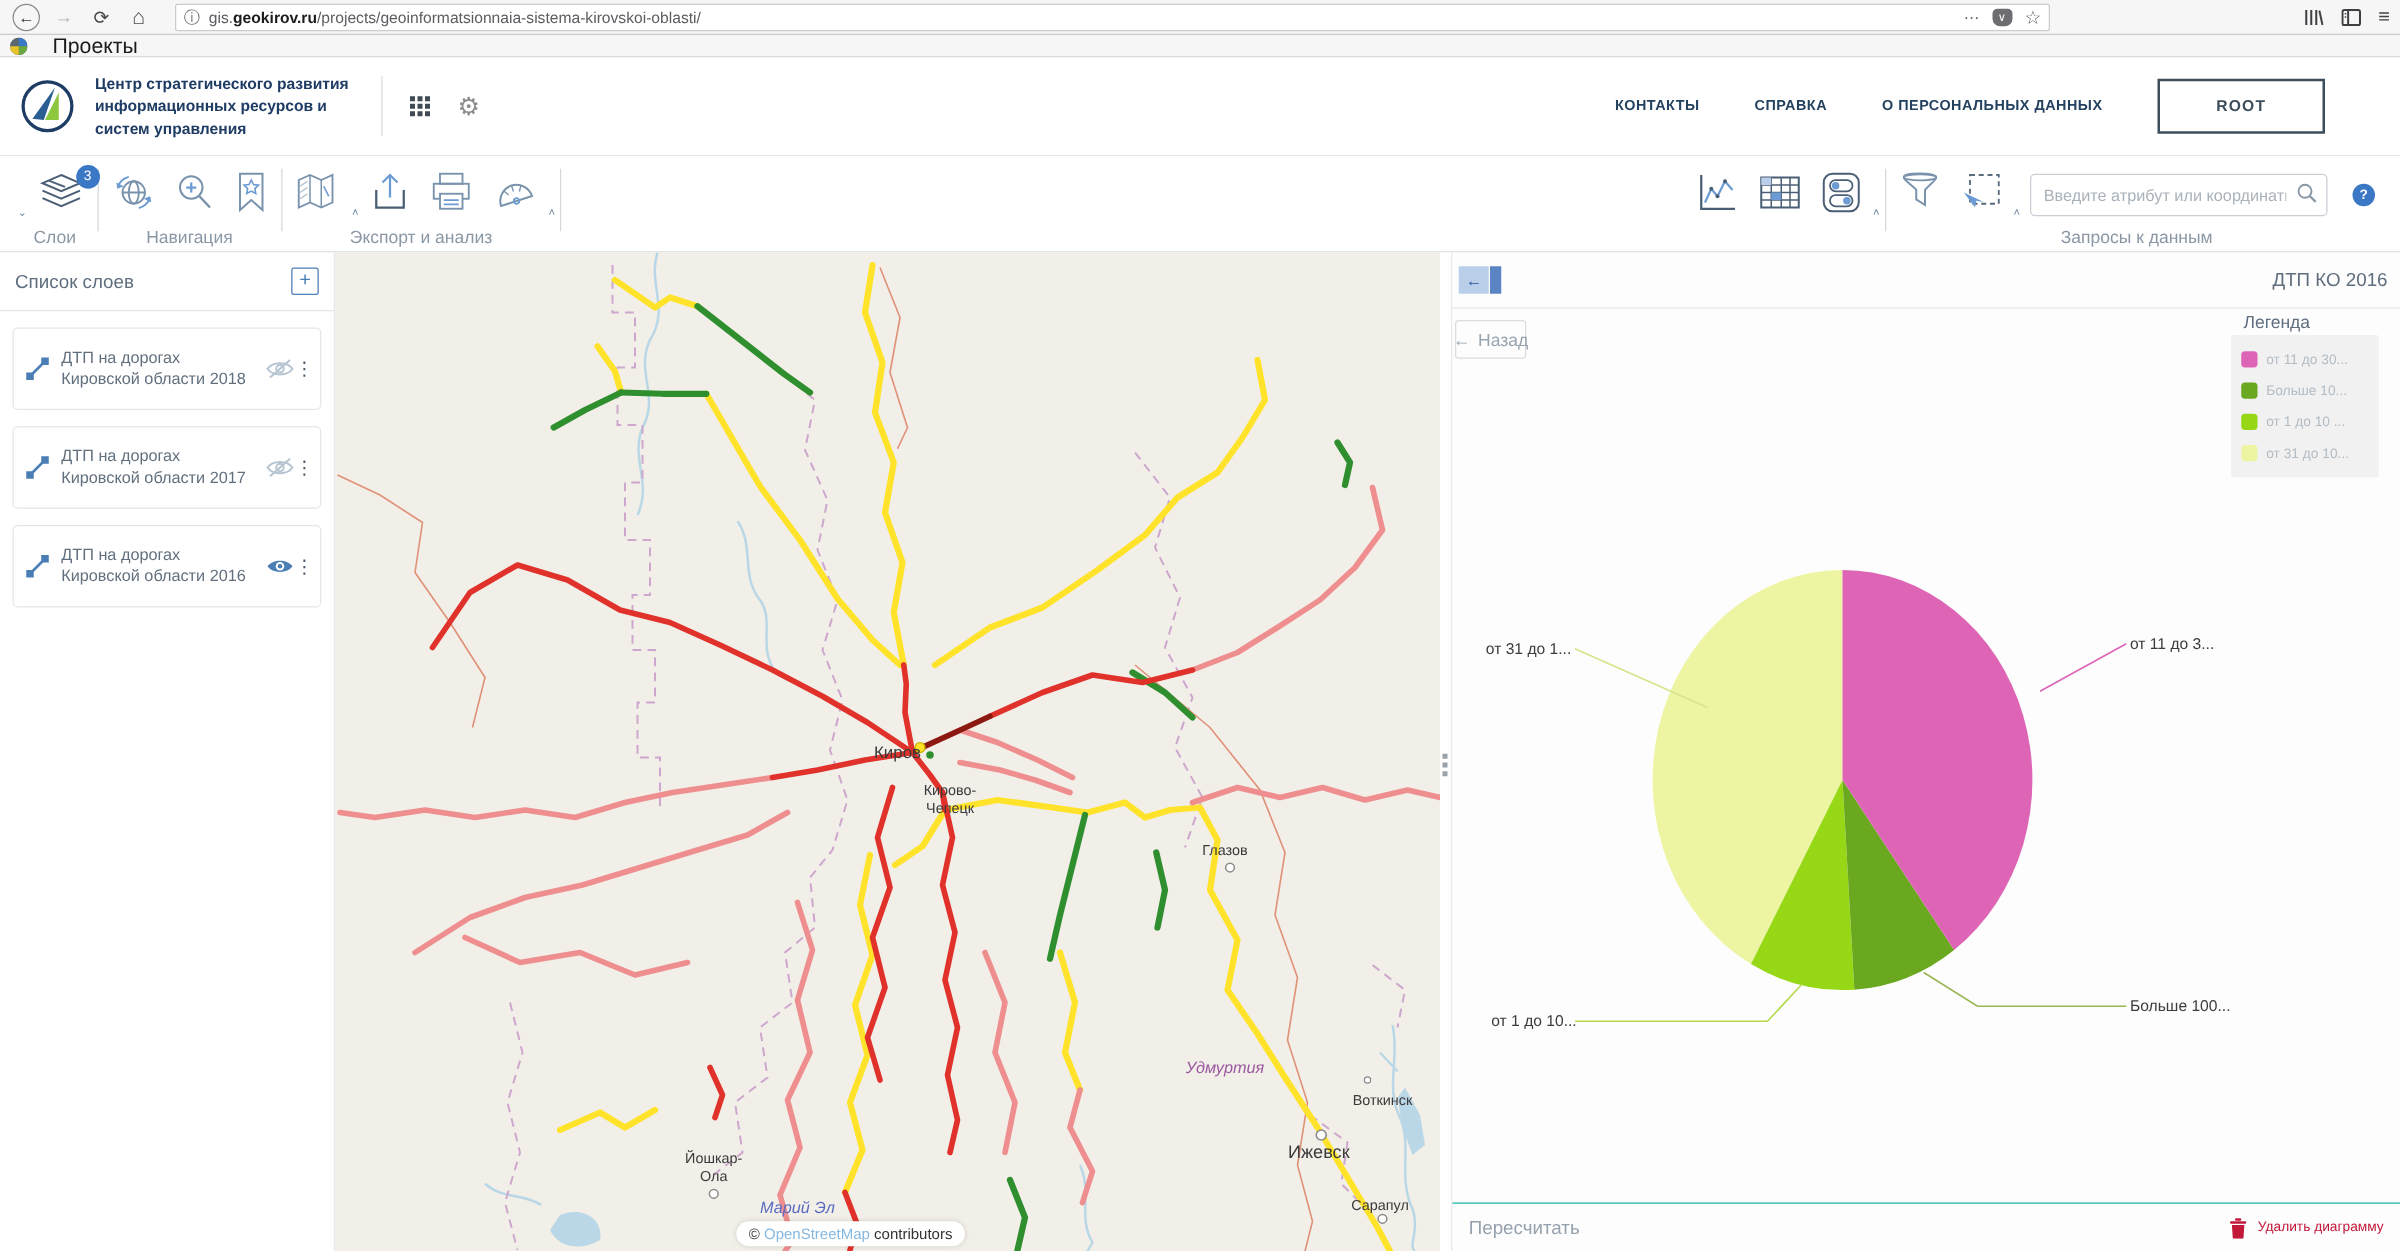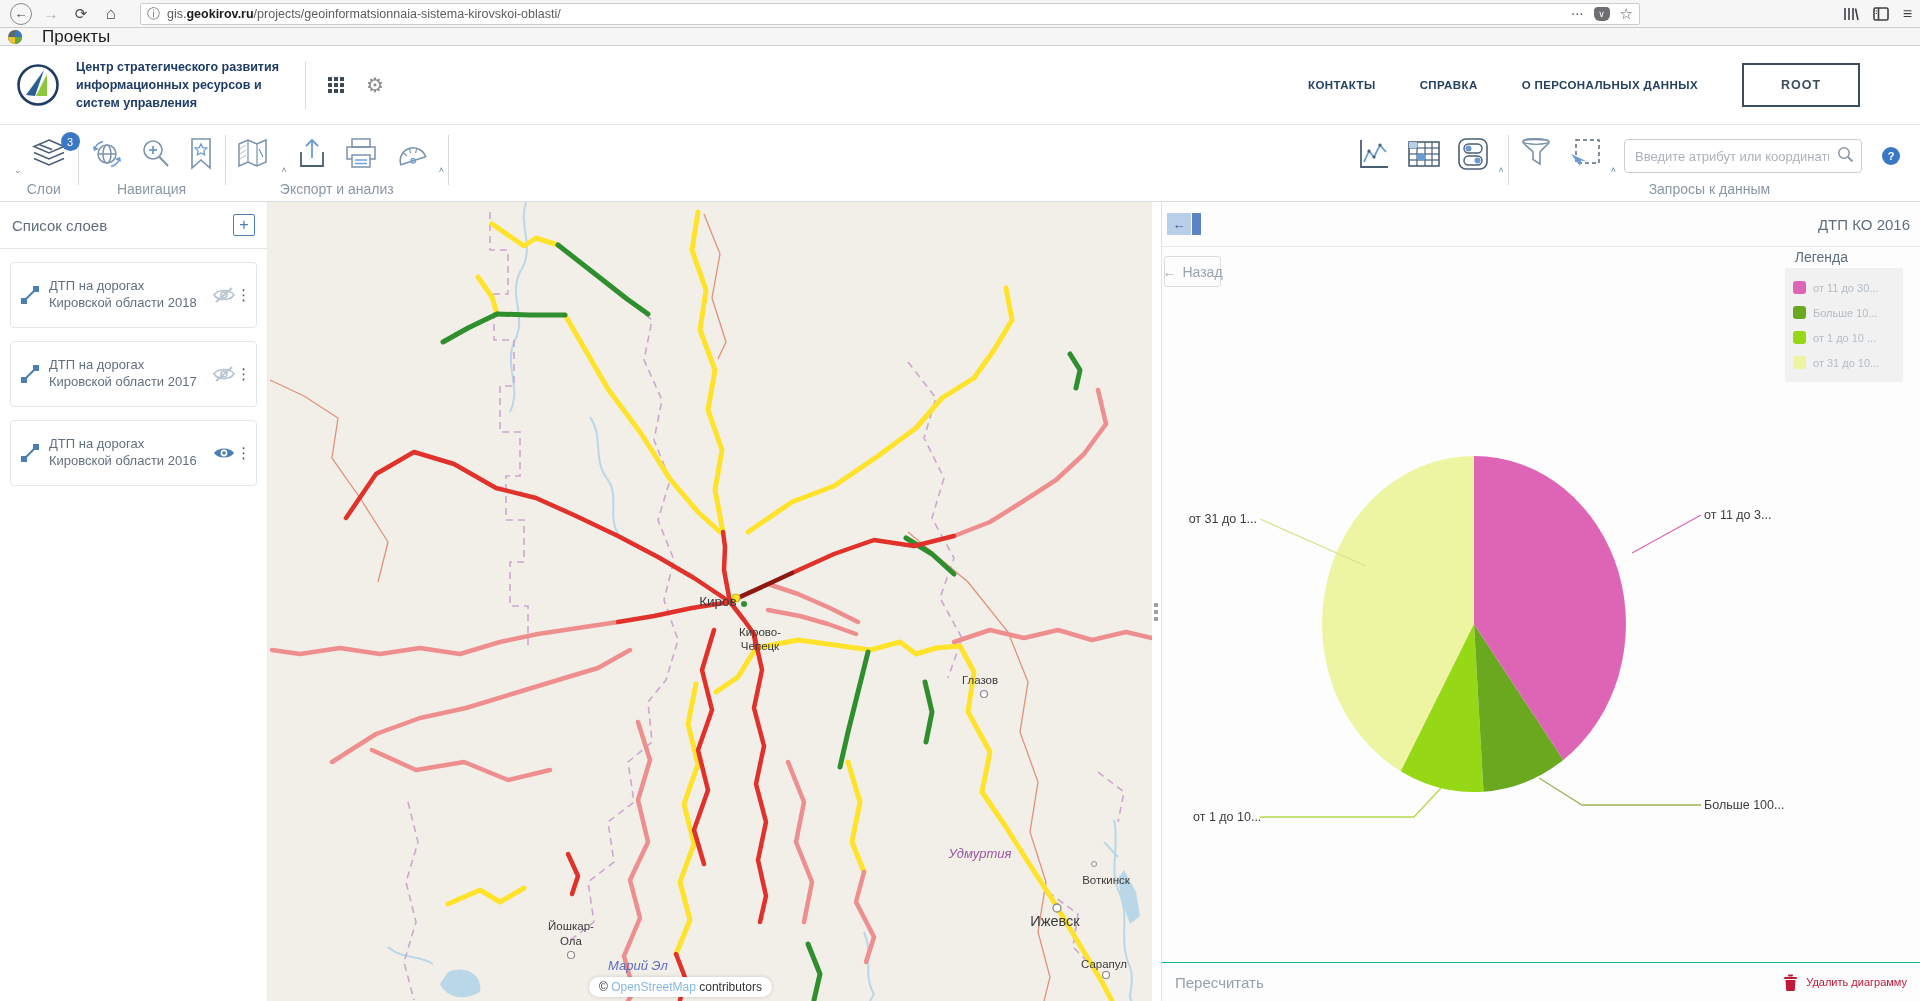--- a/index.html
+++ b/index.html
@@ -25,21 +25,21 @@
   .site-header { height:79px; background:#fff; border-bottom:1px solid #e3e3e3; display:flex; align-items:center; padding:0 16px; }
   .org { display:flex; align-items:center; gap:16px; }
   .org-text { font-size:12.5px; font-weight:bold; color:#1e3c64; line-height:1.45; }
   .hdr-sep { width:1px; height:48px; background:#d9dde1; margin:0 22px 0 26px; }
   .grid-icon { display:grid; grid-template-columns:repeat(3,4px); grid-gap:2px; margin-right:12px; }
   .grid-icon i { width:4px; height:4px; background:#3f4a55; }
   .app-title { font-size:17.5px; color:#3d4a57; }
   .gear { font-size:20px; color:#8b8b8b; margin-left:10px; }
   .hdr-nav { margin-left:auto; display:flex; align-items:center; }
   .hdr-link { font-size:11.5px; font-weight:bold; color:#24425f; letter-spacing:.4px; margin-right:44px; cursor:pointer; }
-  .root-btn { width:118px; height:44px; border:2px solid #3c4d5c; background:#fff; color:#3c4d5c; font-weight:bold; font-size:12.5px; letter-spacing:1px; text-align:center; line-height:40px; margin-right:44px; }
+  .root-btn { width:134px; height:44px; border:2px solid #3c4d5c; background:#fff; color:#3c4d5c; font-weight:bold; font-size:12.5px; letter-spacing:1px; text-align:center; line-height:40px; margin-right:44px; }
 
   
   .toolbar { height:77px; background:#fff; border-bottom:1px solid #d9dde0; display:flex; align-items:flex-start; padding:8px 10px 0 10px; }
   .tb-group { display:flex; flex-direction:column; align-items:center; padding:0 10px; }
   .tb-icons { height:46px; display:flex; align-items:center; gap:14px; }
   .tb-label { font-size:14px; color:#8a97a5; margin-top:2px; white-space:nowrap; }
   .tb-sep { width:1px; height:50px; background:#d4d9dd; margin-top:2px; }
   .tb-right { margin-left:auto; display:flex; align-items:flex-start; }
   .badge { position:absolute; top:-6px; right:-12px; width:19px; height:19px; border-radius:50%; background:#3a77c4; color:#fff; font-size:11px; display:flex; align-items:center; justify-content:center; }
   .icon-wrap { position:relative; }

